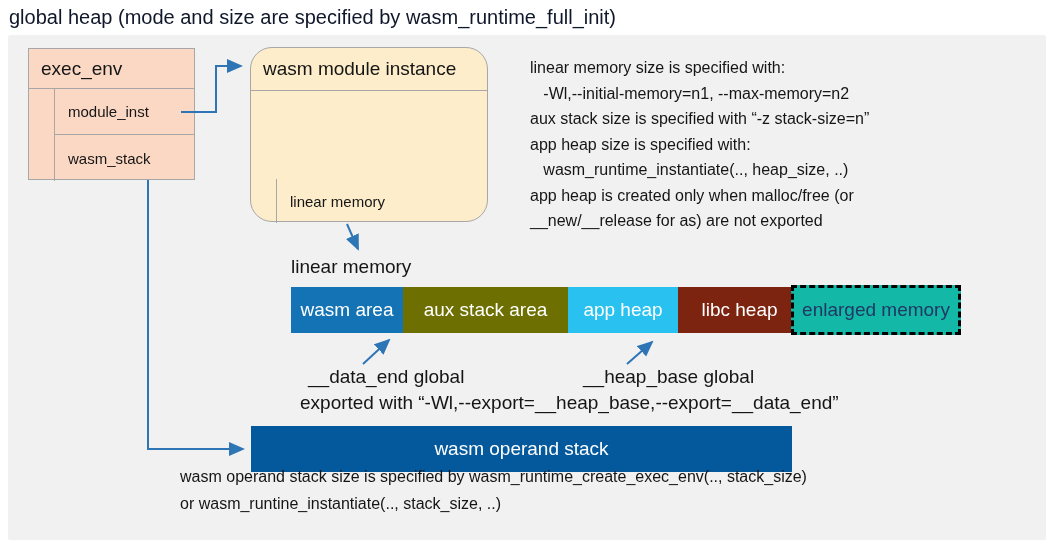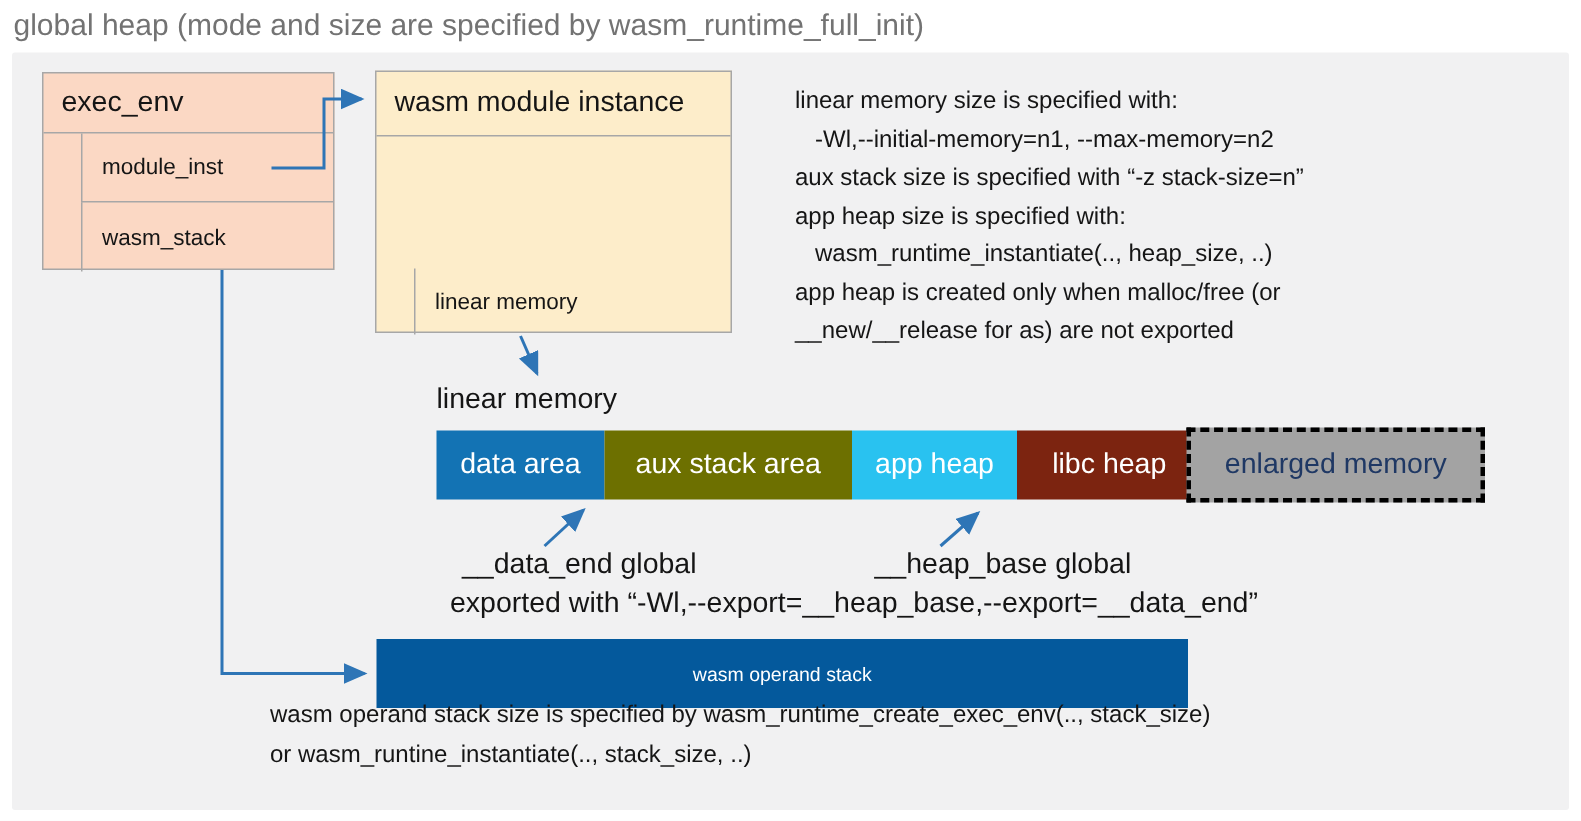--- a/index.html
+++ b/index.html
@@ -3,63 +3,63 @@
 <meta charset="utf-8">
 <style>
   :root{
     --canvas:#f1f1f2; --box_pink:#fbd8c4; --box_cream:#fdedca; --border:#a7a7a7;
     --arrow:#2e75b6; --text:#151515; --enlarged_text:#1f3864; --opstack:#04599c;
   }
   html,body{margin:0;padding:0;background:#fff;}
   .stage{position:relative;width:1054px;height:547px;background:#fff;overflow:hidden;
          font-family:"Liberation Sans",sans-serif;color:var(--text);}
   .canvas{position:absolute;left:8px;top:35px;width:1038px;height:505px;background:var(--canvas);border-radius:2px;}
-  .title{position:absolute;left:9px;top:6px;font-size:20px;color:#737373;}
+  .title{position:absolute;left:9px;top:6px;font-size:20px;color:#0f172a;}
 
   .box{position:absolute;border:1px solid var(--border);box-sizing:border-box;}
   .pink{background:var(--box_pink);}
-  .cream{background:var(--box_cream);}
+  .cream{background:var(--box_cream);border-radius:22px;}
   .box-header{position:absolute;left:0;right:0;top:0;display:flex;align-items:center;
               padding-left:12px;font-size:19px;border-bottom:1px solid var(--border);box-sizing:border-box;}
   .row{position:absolute;left:25px;right:0;display:flex;align-items:center;padding-left:13px;
        font-size:15px;border-left:1px solid var(--border);box-sizing:border-box;text-align:center;}
   .row.mid{border-bottom:1px solid var(--border);}
 
-  .exec-env{left:28px;top:48px;width:195px;height:132px;}
+  .exec-env{left:28px;top:48px;width:167px;height:132px;}
   .exec-env .box-header{height:40px;}
   .exec-env .r1{top:40px;height:46px;}
   .exec-env .r2{top:86px;height:46px;}
 
   .mod-inst{left:250px;top:47px;width:238px;height:175px;}
   .mod-inst .box-header{height:43px;}
   .mod-inst .r1{top:43px;height:44px;}
   .mod-inst .r2{top:87px;height:44px;}
   .mod-inst .r3{top:131px;height:44px;}
 
   .notes{position:absolute;font-size:16px;color:var(--text);}
   .notes div{white-space:pre;line-height:25.5px;}
   .notes-right{left:530px;top:55px;}
   .notes-bottom{left:180px;top:463px;}
   .notes-bottom div{line-height:27px;}
 
   .lm-label{position:absolute;left:291px;top:256px;font-size:19px;}
   .lm-bar{position:absolute;left:291px;top:287px;height:46px;display:flex;}
   .seg{display:flex;align-items:center;justify-content:center;height:100%;
        color:#fff;font-size:19px;flex:0 0 auto;}
-  .enlarged{position:absolute;left:791px;top:285px;width:199px;height:50px;background:#a3a3a3;
+  .enlarged{position:absolute;left:791px;top:285px;width:170px;height:50px;background:#14b8a6;
             border:3px dashed #000;box-sizing:border-box;display:flex;align-items:center;
             justify-content:center;font-size:19px;color:var(--enlarged_text);}
 
   .glabel{position:absolute;font-size:19px;}
   .lbl-data-end{left:308px;top:366px;}
   .lbl-heap-base{left:583px;top:366px;}
   .lbl-exported{left:300px;top:392px;}
 
   .opstack{position:absolute;left:251px;top:426px;width:541px;height:46px;background:var(--opstack);
-           color:#fff;display:flex;align-items:center;justify-content:center;font-size:13px;}
+           color:#fff;display:flex;align-items:center;justify-content:center;font-size:19px;}
 
   svg.overlay{position:absolute;left:0;top:0;width:1054px;height:547px;pointer-events:none;}
   .connector{stroke:var(--arrow);stroke-width:2;fill:none;}
   .arrowhead{fill:var(--arrow);}
 </style>
 </head>
 <body>
 
 <div class="stage">
 
@@ -83,21 +83,21 @@
     <div>   -Wl,--initial-memory=n1, --max-memory=n2</div>
     <div>aux stack size is specified with “-z stack-size=n”</div>
     <div>app heap size is specified with:</div>
     <div>   wasm_runtime_instantiate(.., heap_size, ..)</div>
     <div>app heap is created only when malloc/free (or</div>
     <div>__new/__release for as) are not exported</div>
   </div>
 
   <div class="lm-label">linear memory</div>
   <div class="lm-bar">
-    <div class="seg" style="width: 112px; background: rgb(19, 115, 180);">data area</div>
+    <div class="seg" style="width: 112px; background: rgb(19, 115, 180);">wasm area</div>
     <div class="seg" style="width: 165px; background: rgb(109, 112, 0);">aux stack area</div>
     <div class="seg" style="width: 110px; background: rgb(41, 194, 240);">app heap</div>
     <div class="seg" style="width: 123px; background: rgb(124, 36, 16);">libc heap</div>
   </div>
   <div class="enlarged" style="color: rgb(31, 56, 100);">enlarged memory</div>
 
   <div class="glabel lbl-data-end">__data_end global</div>
   <div class="glabel lbl-heap-base">__heap_base global</div>
   <div class="glabel lbl-exported">exported with “-Wl,--export=__heap_base,--export=__data_end”</div>
 

